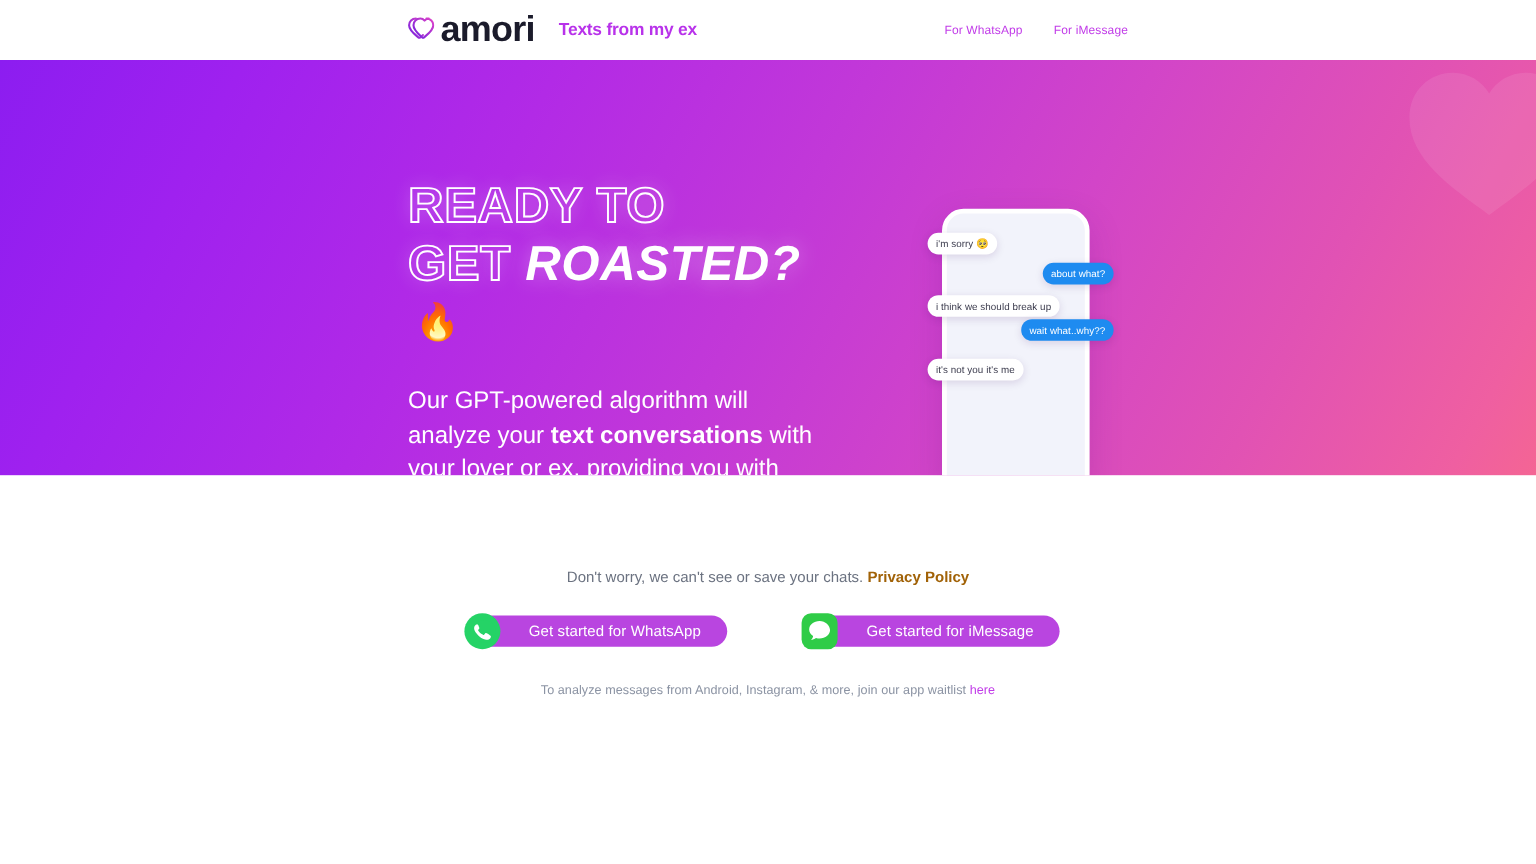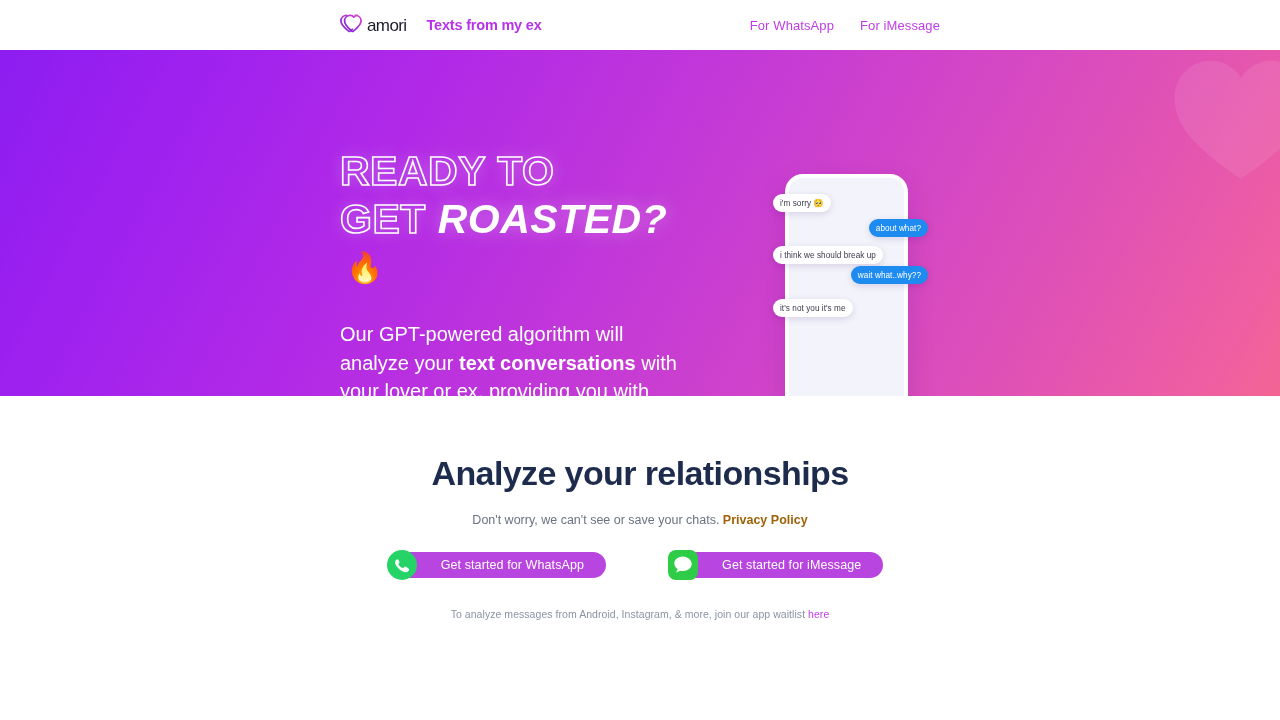--- a/index.html
+++ b/index.html
@@ -22,22 +22,22 @@
   .nav-left {
     display: flex;
     align-items: center;
     position: absolute;
     left: 340px;
     gap: 10px;
   }
   .logo-link { display: flex; align-items: center; gap: 5px; text-decoration: none; }
   .logo-mark { width: 22px; height: 22px; display: block; }
   .logo-word {
-    font-size: 17px;
-    font-weight: 400;
+    font-size: 30px;
+    font-weight: 700;
     letter-spacing: -0.6px;
     color: #1b1b2b;
     line-height: 1;
     font-family: "Liberation Sans", sans-serif;
   }
   .tagline {
     font-size: 14.5px;
     font-weight: 700;
     color: #b832ea;
     letter-spacing: -0.2px;
@@ -45,21 +45,21 @@
     white-space: nowrap;
   }
   .nav-right {
     position: absolute;
     right: 340px;
     display: flex;
     gap: 26px;
     align-items: center;
   }
   .nav-link {
-    font-size: 13px;
+    font-size: 10px;
     font-weight: 500;
     color: #c13ce8;
     text-decoration: none;
     letter-spacing: 0.1px;
     white-space: nowrap;
   }
 
   
   .hero {
     position: relative;
@@ -299,21 +299,20 @@
       <div class="bubble them b1"><span>i'm sorry </span><span class="emo">🥺</span></div>
       <div class="bubble me b2"><span>about what?</span></div>
       <div class="bubble them b3"><span>i think we should break up</span></div>
       <div class="bubble me b4"><span>wait what..why??</span></div>
       <div class="bubble them b5"><span>it's not you it's me</span></div>
     </div>
   </div>
 </section>
 
 <section class="lower">
-  <h2>Analyze your relationships</h2>
   <div class="privacy"><span>Don't worry, we can't see or save your chats. </span><a href="#">Privacy Policy</a></div>
 
   <div class="cta-row">
     <a class="cta" href="#">
       <span class="badge">
         <svg viewBox="0 0 34 34" xmlns="http://www.w3.org/2000/svg">
           <circle cx="17" cy="17" r="15" fill="#25d366"></circle>
           <path d="M9 27l1.5-5.2A9.4 9.4 0 1 1 14 25.3L9 27z" fill="#25d366"></path>
           <path d="M22.2 19.6c-.3-.2-1.8-.9-2.1-1-.3-.1-.5-.2-.7.2s-.8 1-1 1.2c-.2.2-.4.2-.7.1-.3-.2-1.3-.5-2.5-1.5-.9-.8-1.5-1.8-1.7-2.1-.2-.3 0-.5.1-.7l.5-.6c.2-.2.2-.3.3-.5.1-.2 0-.4 0-.6l-.9-2.2c-.2-.6-.5-.5-.7-.5h-.6c-.2 0-.6.1-.9.4-.3.3-1.2 1.1-1.2 2.8s1.2 3.2 1.4 3.5c.2.2 2.4 3.7 5.9 5.2.8.3 1.5.5 2 .7.8.3 1.6.2 2.2.1.7-.1 2-.8 2.2-1.6.3-.8.3-1.5.2-1.6-.1-.2-.3-.3-.6-.4z" fill="#ffffff"></path>
         </svg>

